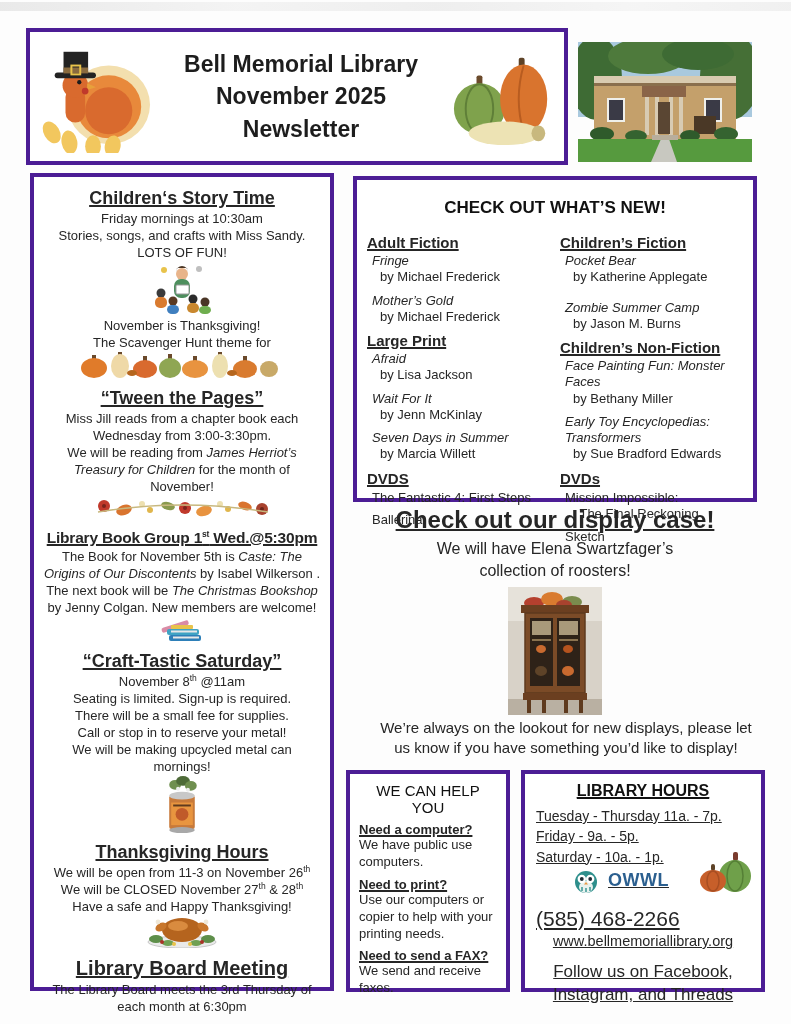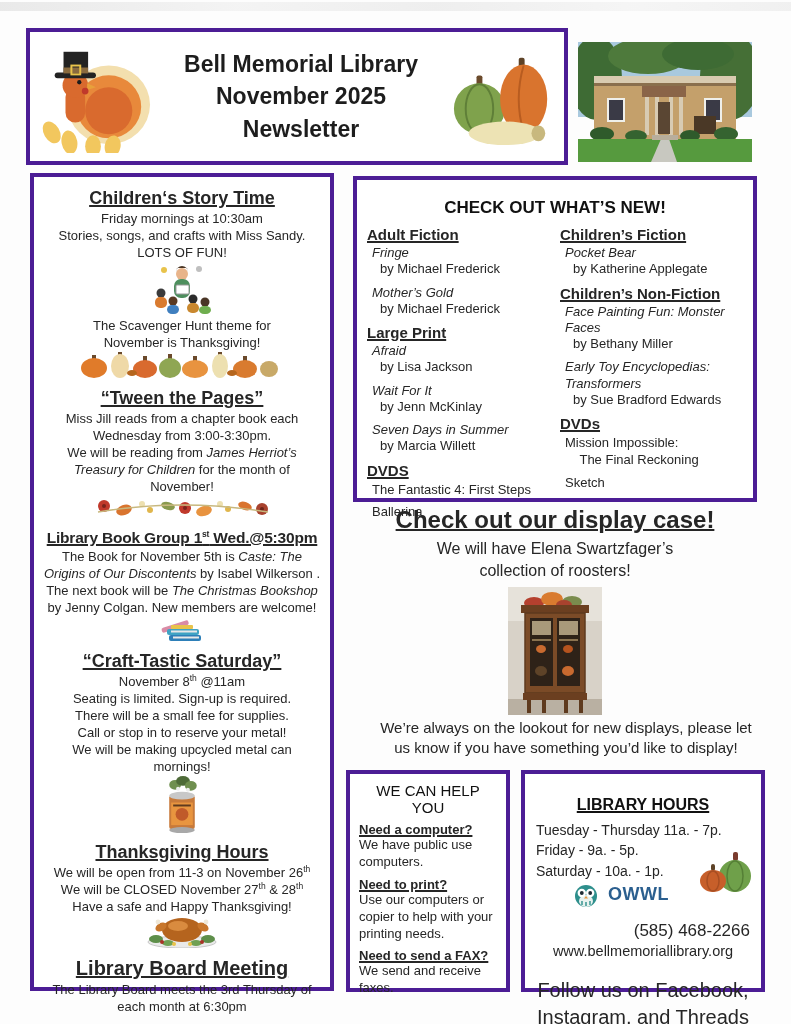--- a/index.html
+++ b/index.html
@@ -24,49 +24,49 @@
   .h16{font-size:15.5px;letter-spacing:-.2px;}
   .h20{font-size:20px;}
   sup{font-size:8.5px;line-height:0;}
 
   
   .new-box{left:353px;top:176px;width:404px;height:326px;padding:16px 10px;}
   .new-title{text-align:center;font-weight:bold;font-size:17px;margin:2px 0 4px;color:#111;}
   .new-cols{display:flex;gap:10px;}
   .new-col{flex:1;}
   .nh{font-size:15px;font-weight:bold;text-decoration-line:underline;text-decoration-thickness:2px;margin:7px 0 2px;}
-  .nh:first-child{margin-top:4px;}
+  .nh:first-child{margin-top:12px;}
   .bitem{margin:0 0 7px 0;}
   .bt{font-style:italic;font-size:13px;line-height:1.25;padding-left:5px;}
   .ba{font-size:13px;line-height:1.25;padding-left:13px;}
   .dvd{font-size:13px;line-height:1.3;padding-left:5px;margin:3px 0 6px;}
   .dvdi{white-space:pre-wrap;}
 
   
   .display-sec{position:absolute;left:353px;top:506px;width:404px;text-align:center;}
   .dc-h{font-size:24px;font-weight:bold;text-decoration-line:underline;text-decoration-thickness:2px;margin-bottom:4px;}
   .dc-t{font-size:16px;line-height:1.35;}
   .cabinet{margin-top:6px;}
   .lookout{position:absolute;left:343px;top:718px;width:446px;text-align:center;font-size:15px;line-height:1.35;}
 
   
   .help-box{left:346px;top:770px;width:164px;height:222px;padding:6px 9px;text-align:left;}
   .help-title{text-align:center;font-weight:normal;font-size:15px;margin:2px 0 4px;color:#111;}
   .hq{font-size:13px;font-weight:bold;text-decoration-line:underline;text-decoration-thickness:1.5px;margin-top:6px;}
   .ha{font-size:13px;line-height:1.3;}
 
-  .hours-box{left:521px;top:770px;width:244px;height:222px;padding:20px 11px;}
+  .hours-box{left:521px;top:770px;width:244px;height:222px;padding:6px 11px;text-decoration:underline;}
   .hours-title{text-align:center;font-weight:bold;font-size:16px;text-decoration-line:underline;text-decoration-thickness:2px;margin:2px 0 6px;color:#111;}
   .hour-line{font-size:14px;line-height:1.45;text-align:left;}
   .owwl-row{display:flex;align-items:flex-start;gap:10px;margin:3px 0 6px 38px;}
   .owwl-label{font-weight:bold;font-size:18px;color:#2B5F8F;letter-spacing:.5px;}
   .hours-pumpkins{position:absolute;right:8px;top:76px;}
-  .phone{text-align:right;font-size:17px;margin-top:13px;}
+  .phone{text-align:left;font-size:21px;margin-top:13px;}
   .website{text-align:center;font-size:14.5px;margin-top:2px;}
-  .follow{text-align:center;font-size:20px;line-height:1.35;margin-top:18px;}
+  .follow{text-align:center;font-size:17px;line-height:1.35;margin-top:12px;}
 </style>
 </head>
 <body>
 
 <div class="page">
   <div class="scan-top"></div>
 
   <div class="obox header-box">
     <svg width="116" height="112" viewBox="0 0 118 112">
       <ellipse cx="74" cy="64" rx="42" ry="40" fill="#F3DFAE"></ellipse>
@@ -148,22 +148,22 @@
         <rect x="4" y="35" width="12" height="11" rx="5" fill="#D97B2F"></rect>
         <circle cx="22" cy="39" r="4.5" fill="#5A3A22"></circle>
         <rect x="16" y="43" width="12" height="9" rx="5" fill="#3F7FBF"></rect>
         <circle cx="42" cy="37" r="4.5" fill="#2B2B2B"></circle>
         <rect x="36" y="41" width="12" height="10" rx="5" fill="#C9882F"></rect>
         <circle cx="54" cy="40" r="4.5" fill="#4A3626"></circle>
         <rect x="48" y="44" width="12" height="8" rx="5" fill="#6FAE4E"></rect>
         <circle cx="13" cy="8" r="3" fill="#E8C34B"></circle>
         <circle cx="48" cy="7" r="3" fill="#BFBFBF"></circle>
       </svg>
+      <div class="t">November is Thanksgiving!</div>
       <div class="t">The Scavenger Hunt theme for</div>
-      <div class="t">November is Thanksgiving!</div>
       <svg width="204" height="28" viewBox="0 0 204 28">
         <rect x="12" y="4" width="4" height="6" fill="#6B4A2B"></rect>
           <ellipse cx="14" cy="17" rx="13" ry="10" fill="#E07B2A"></ellipse>
         <rect x="38" y="1" width="4" height="6" fill="#6B4A2B"></rect>
           <ellipse cx="40" cy="15" rx="9" ry="12" fill="#EFD9A7"></ellipse>
         <rect x="63" y="5" width="4" height="6" fill="#6B4A2B"></rect>
           <ellipse cx="65" cy="18" rx="12" ry="9" fill="#D96A2E"></ellipse>
         <rect x="88" y="3" width="4" height="6" fill="#6B4A2B"></rect>
           <ellipse cx="90" cy="17" rx="11" ry="10" fill="#8FA653"></ellipse>
         <rect x="113" y="5" width="4" height="6" fill="#6B4A2B"></rect>
@@ -296,20 +296,24 @@
         </div>
         <div class="nh">DVDS</div>
         <div class="dvd">The Fantastic 4: First Steps</div>
         <div class="dvd">Ballerina</div>
       </div>
       <div class="new-col">
         <div class="nh">Children’s Fiction</div>
         <div class="bitem">
           <div class="bt">Pocket Bear</div>
           <div class="ba">by Katherine Applegate</div>
+        </div>
+        <div class="bitem" style="margin-top:14px;">
+          <div class="bt">Zombie Summer Camp</div>
+          <div class="ba">by Jason M. Burns</div>
         </div>
         <div class="nh">Children’s Non-Fiction</div>
         <div class="bitem">
           <div class="bt">Face Painting Fun: Monster Faces</div>
           <div class="ba">by Bethany Miller</div>
         </div>
         <div class="bitem">
           <div class="bt">Early Toy Encyclopedias: Transformers</div>
           <div class="ba">by Sue Bradford Edwards</div>
         </div>

